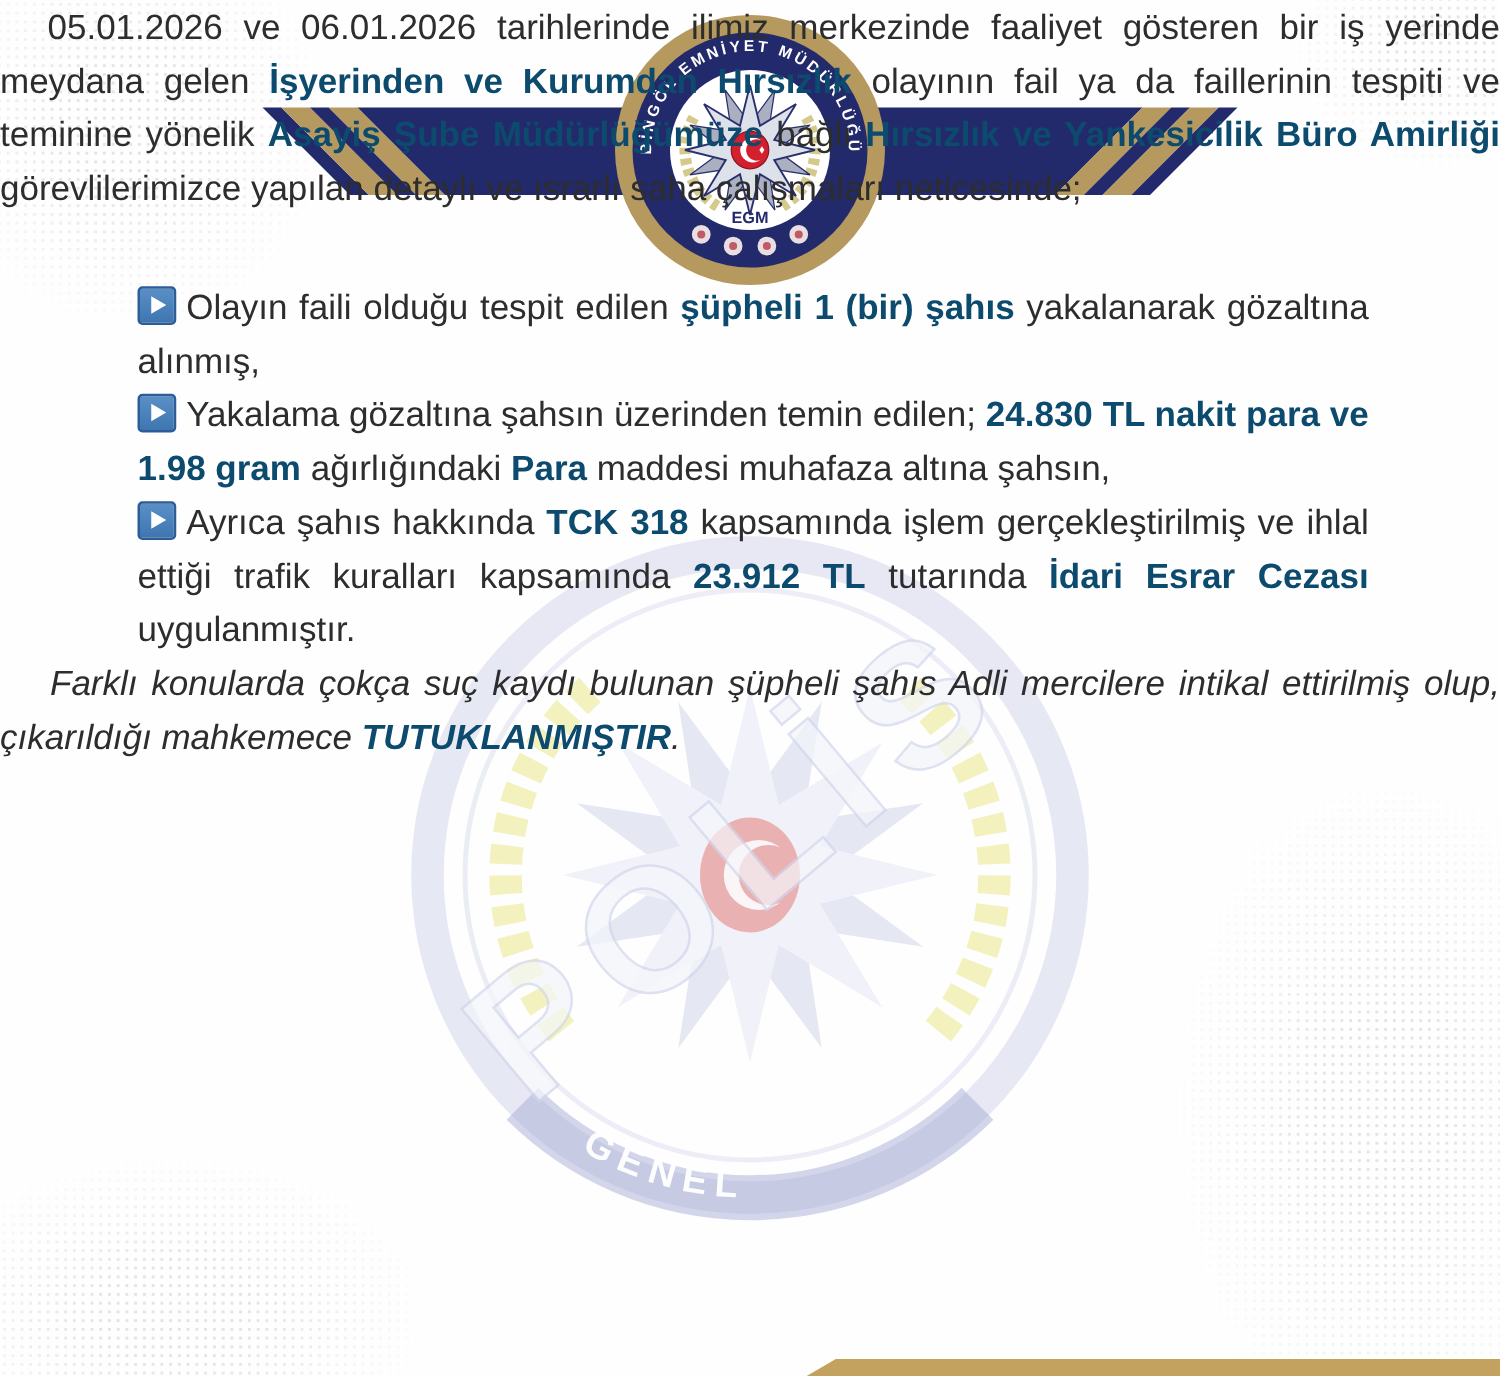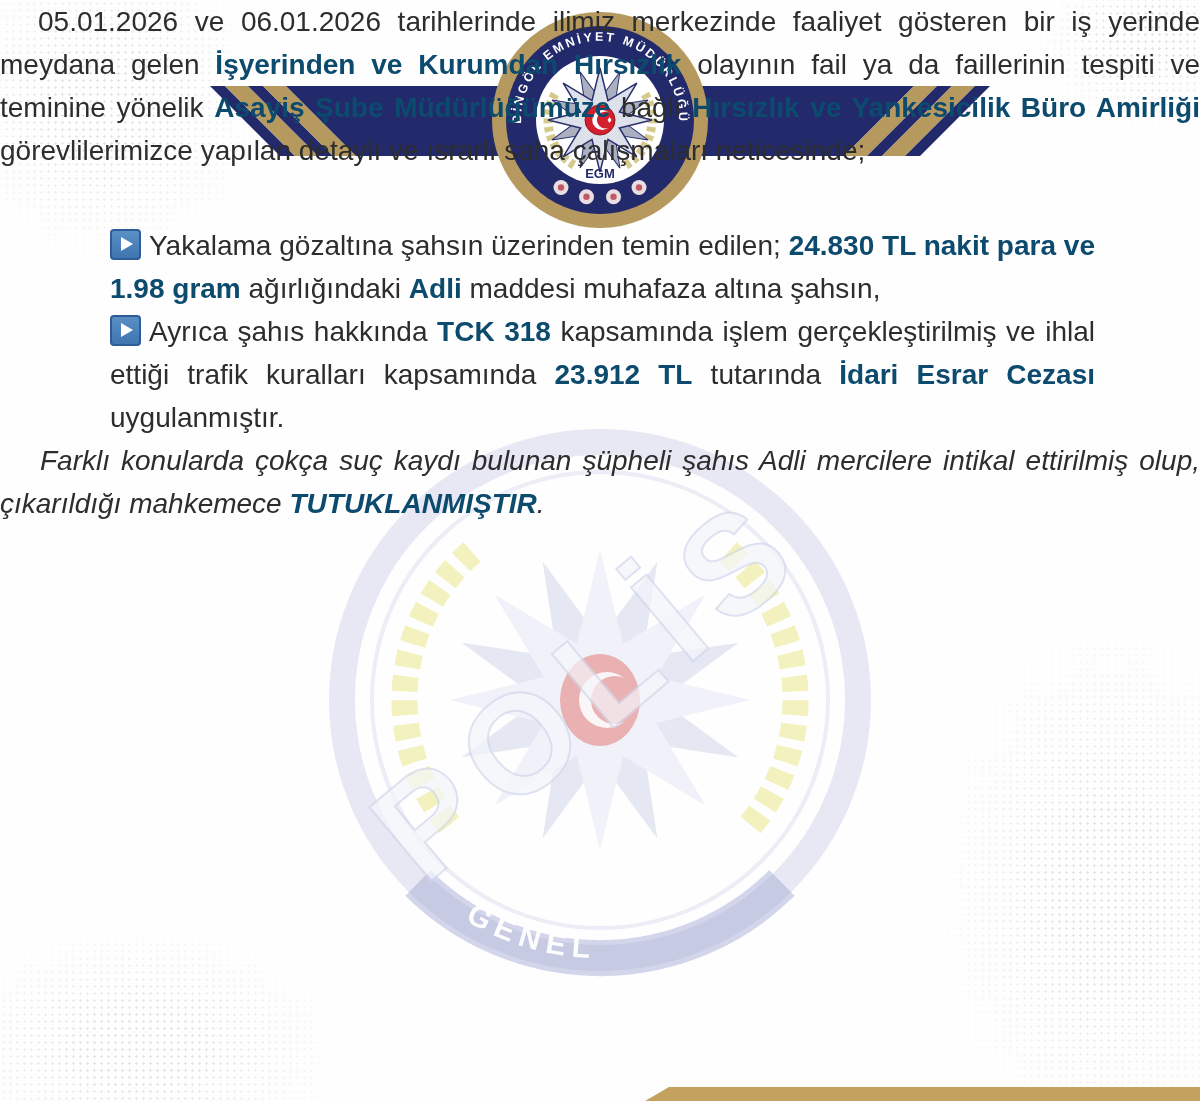--- a/index.html
+++ b/index.html
@@ -149,21 +149,24 @@
       </text>
       <text transform="rotate(-40)" y="30" text-anchor="middle" font-size="140" font-weight="bold" fill="#f2f4fa" stroke="#c9cfe8" stroke-width="2" letter-spacing="18" opacity="0.7">POLİS</text>
     </g>
   </svg>
 
   <div class="content">
     <p class="p-intro"><span>05.01.2026 ve 06.01.2026 tarihlerinde ilimiz merkezinde faaliyet gösteren bir iş yerinde meydana gelen </span><b>İşyerinden ve Kurumdan Hırsızlık</b><span> olayının fail ya da faillerinin tespiti ve teminine yönelik </span><b>Asayiş Şube Müdürlüğümüze</b><span> bağlı </span><b>Hırsızlık ve Yankesicilik Büro Amirliği</b><span> görevlilerimizce yapılan detaylı ve ısrarlı saha çalışmaları neticesinde;</span></p>
 
     <div class="bullets">
       <p class="bullet">
-        <span class="bullet-icon"><span class="tri"></span></span><span><span>Yakalama gözaltına şahsın üzerinden temin edilen; </span><b>24.830 TL nakit para ve 1.98 gram</b><span> ağırlığındaki </span><b>Adli</b><span> maddesi muhafaza altına şahsın,</span></span>
+        <span class="bullet-icon"><span class="tri"></span></span><span><span>Olayın faili olduğu tespit edilen </span><b>şüpheli 1 (bir) şahıs</b><span> yakalanarak gözaltına alınmış,</span></span>
+      </p>
+      <p class="bullet">
+        <span class="bullet-icon"><span class="tri"></span></span><span><span>Yakalama gözaltına şahsın üzerinden temin edilen; </span><b>24.830 TL nakit para ve 1.98 gram</b><span> ağırlığındaki </span><b>Para</b><span> maddesi muhafaza altına şahsın,</span></span>
       </p>
       <p class="bullet">
         <span class="bullet-icon"><span class="tri"></span></span><span><span>Ayrıca şahıs hakkında </span><b>TCK 318</b><span> kapsamında işlem gerçekleştirilmiş ve ihlal ettiği trafik kuralları kapsamında </span><b>23.912 TL</b><span> tutarında </span><b>İdari Esrar Cezası</b><span> uygulanmıştır.</span></span>
       </p>
     </div>
 
     <p class="p-close"><span>Farklı konularda çokça suç kaydı bulunan şüpheli şahıs Adli mercilere intikal ettirilmiş olup, çıkarıldığı mahkemece </span><b>TUTUKLANMIŞTIR</b><span>.</span></p>
   </div>
 
   <div class="gold-band"></div>

